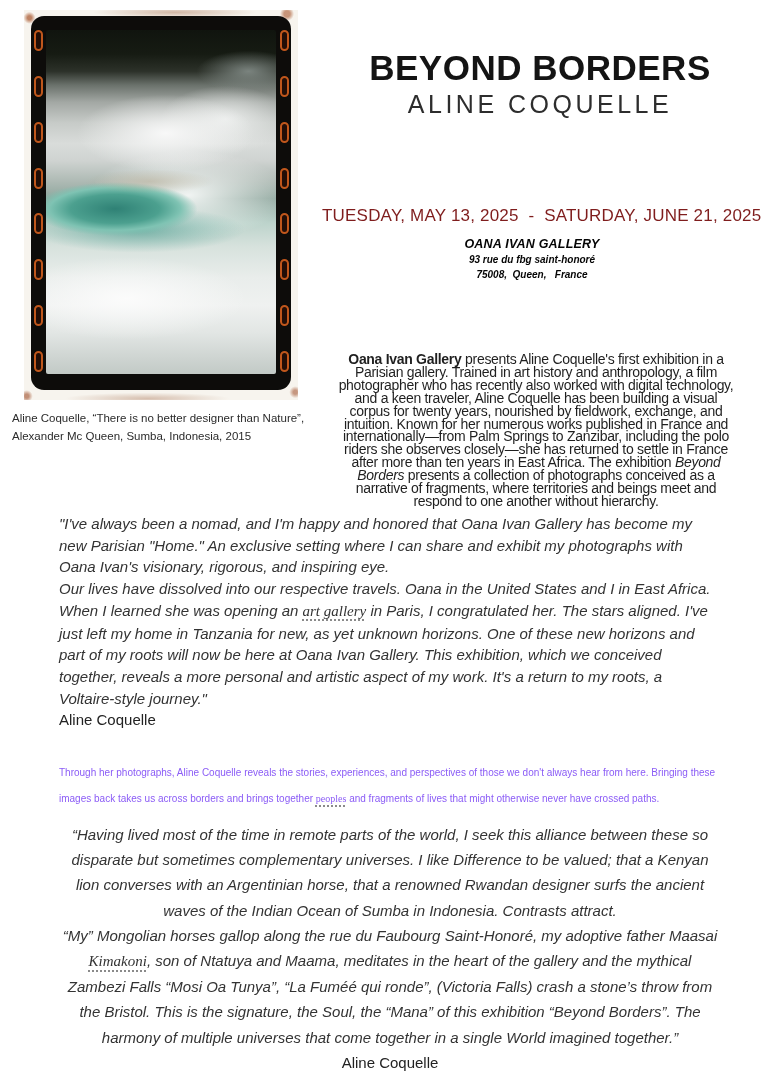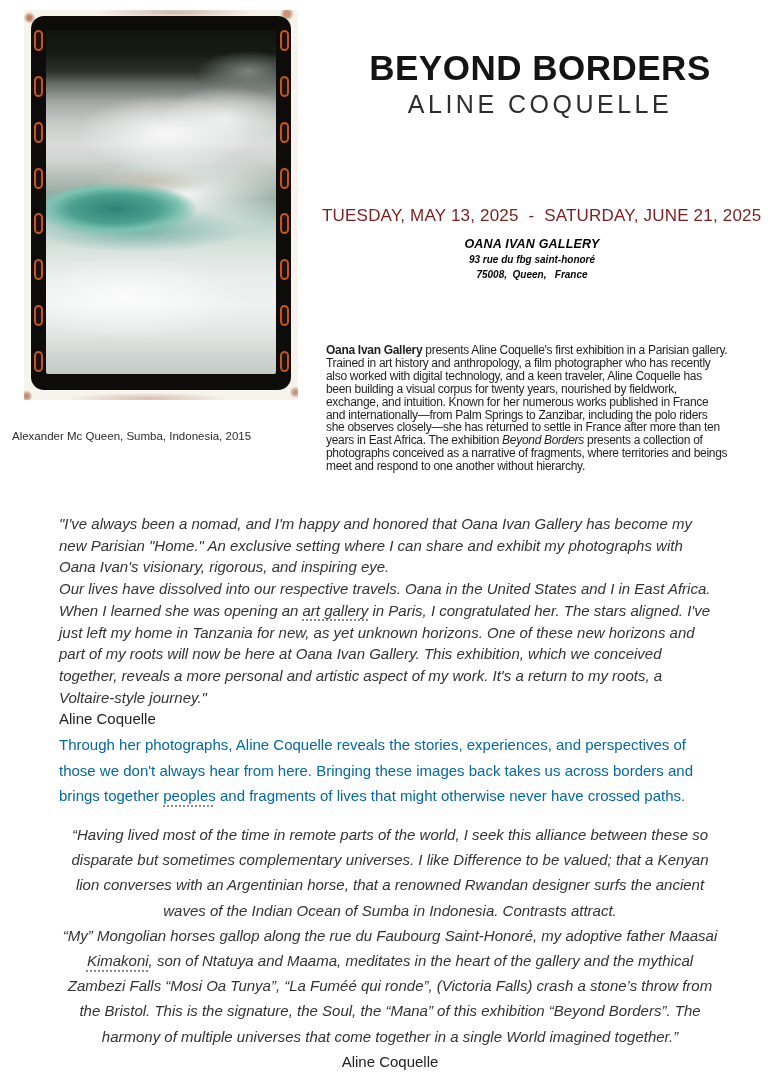--- a/index.html
+++ b/index.html
@@ -68,33 +68,33 @@
   }
   .gallery-block{
     position:absolute;left:322px;top:237px;width:420px;text-align:center;
     font-style:italic;font-weight:bold;color:#050505;
   }
   .g-name{font-size:12.5px;letter-spacing:.2px;}
   .g-addr{font-size:10px;margin-top:2.5px;line-height:1.25;}
   .pre{white-space:pre;}
   
   .intro{
-    position:absolute;left:323px;top:341px;width:402px;margin:3px;
-    font-size:12px;line-height:12.9px;letter-spacing:-0.3px;color:#1f1f1f;
+    position:absolute;left:323px;top:341px;width:402px;margin:12px;
+    font-size:14px;line-height:12.9px;letter-spacing:-0.3px;color:#1f1f1f;text-align:center;
   }
   
   .q{position:absolute;left:59px;width:662px;color:#333;}
   .q p{margin:0;}
   .q1{top:513px;font-style:italic;font-size:15px;line-height:21.7px;}
-  .p2{top:732px;font-style:normal;font-size:15px;line-height:25.5px;color:#0369a1;}
+  .p2{top:760px;font-style:normal;font-size:10px;line-height:25.5px;color:#8b5cf6;}
   .q2{top:822px;font-style:italic;font-size:15px;line-height:25.2px;text-align:center;}
   .sig{font-style:normal;color:#222;}
   .sp{
     text-decoration-line:underline;text-decoration-style:dotted;
-    text-decoration-color:#8a8a8a;text-decoration-thickness:2px;text-underline-offset:4px;
+    text-decoration-color:#8a8a8a;text-decoration-thickness:2px;text-underline-offset:4px;font-family:Liberation Serif, serif;
   }
 </style>
 </head>
 <body>
 
 <figure class="photo-frame">
   <div class="frame-black">
     <div class="photo"></div>
     <div class="sprocket-col left">
       <span class="sprocket"></span>
@@ -112,21 +112,21 @@
         <span class="sprocket"></span>
         <span class="sprocket"></span>
         <span class="sprocket"></span>
         <span class="sprocket"></span>
         <span class="sprocket"></span>
         <span class="sprocket"></span>
     </div>
   </div>
 </figure>
 
-<div class="caption"><br><span>Alexander Mc Queen, Sumba, Indonesia, 2015</span></div>
+<div class="caption"><span>Aline Coquelle, “There is no better designer than Nature”,</span><br><span>Alexander Mc Queen, Sumba, Indonesia, 2015</span></div>
 
 <header class="masthead">
   <h1>BEYOND BORDERS</h1>
   <h2>ALINE COQUELLE</h2>
 </header>
 
 <div class="date-line">TUESDAY, MAY 13, 2025  -  SATURDAY, JUNE 21, 2025</div>
 
 <div class="gallery-block">
   <div class="g-name">OANA IVAN GALLERY</div>

